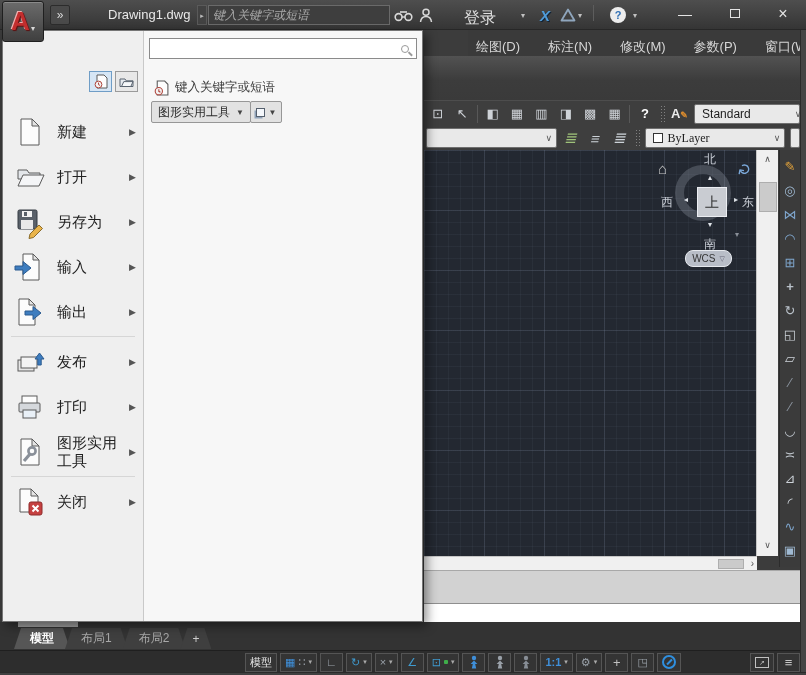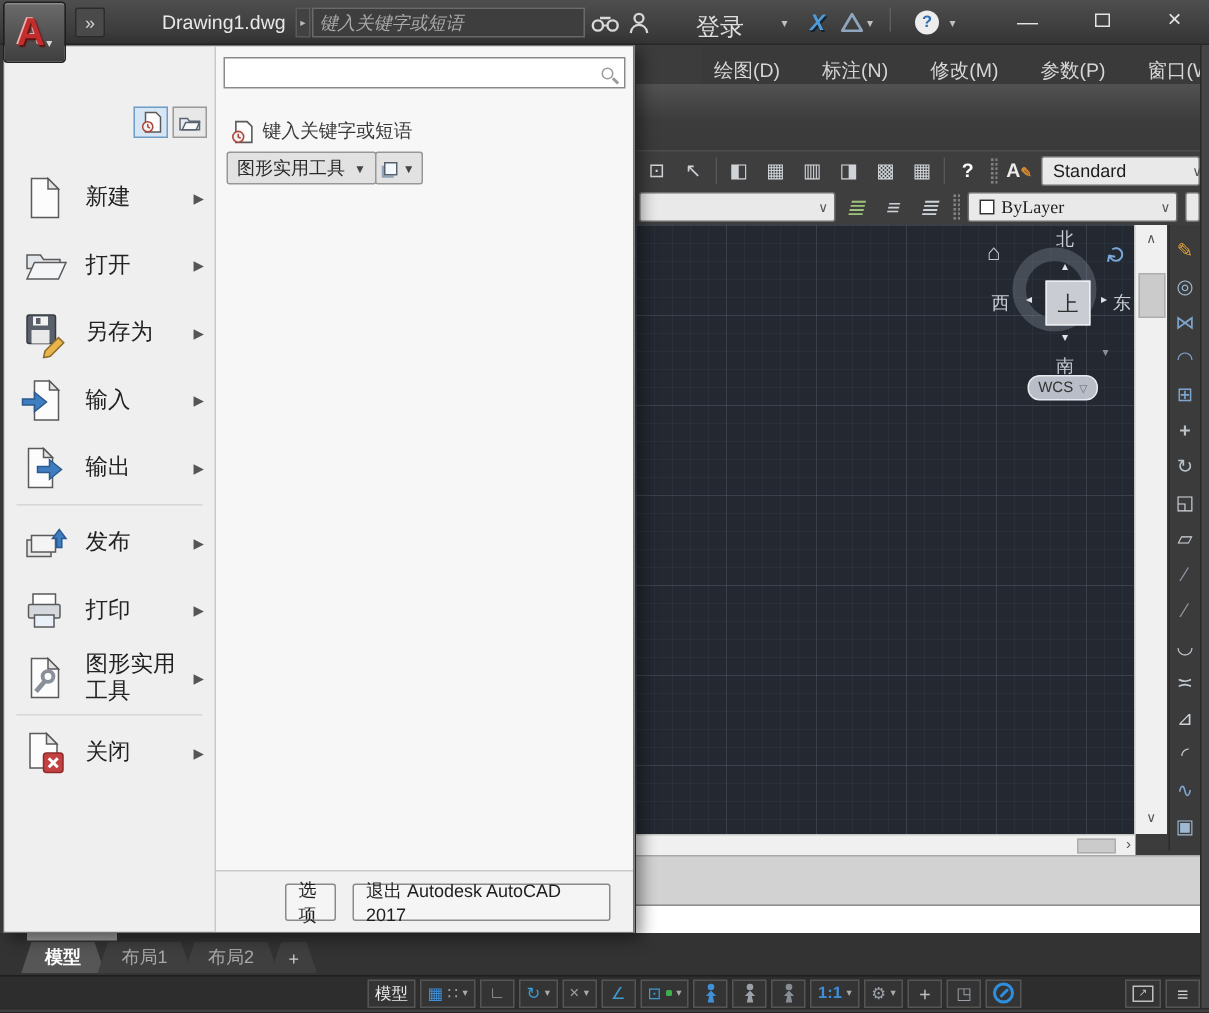--- a/index.html
+++ b/index.html
@@ -537,22 +537,18 @@
         <span class="t">键入关键字或短语</span>
       </div>
       <div class="sortdd">
         <span class="t">图形实用工具</span>
         <span class="c">▼</span>
       </div>
       <div class="minidd">
         <span class="pagepair"></span>
         <span class="c" style="font-size:8px;color:#444;">▼</span>
       </div>
-      <div class="am-footer">
-        <div class="ambtn" style="left:46px; width:34px;">选项</div>
-        <div class="ambtn" style="left:91px; width:172px;">退出 Autodesk AutoCAD 2017</div>
-      </div>
     </div>
   </div>
 
   <div class="abs frame-right"></div>
   <div class="abs frame-bottom"></div>
 </div>
 
 </body></html>

